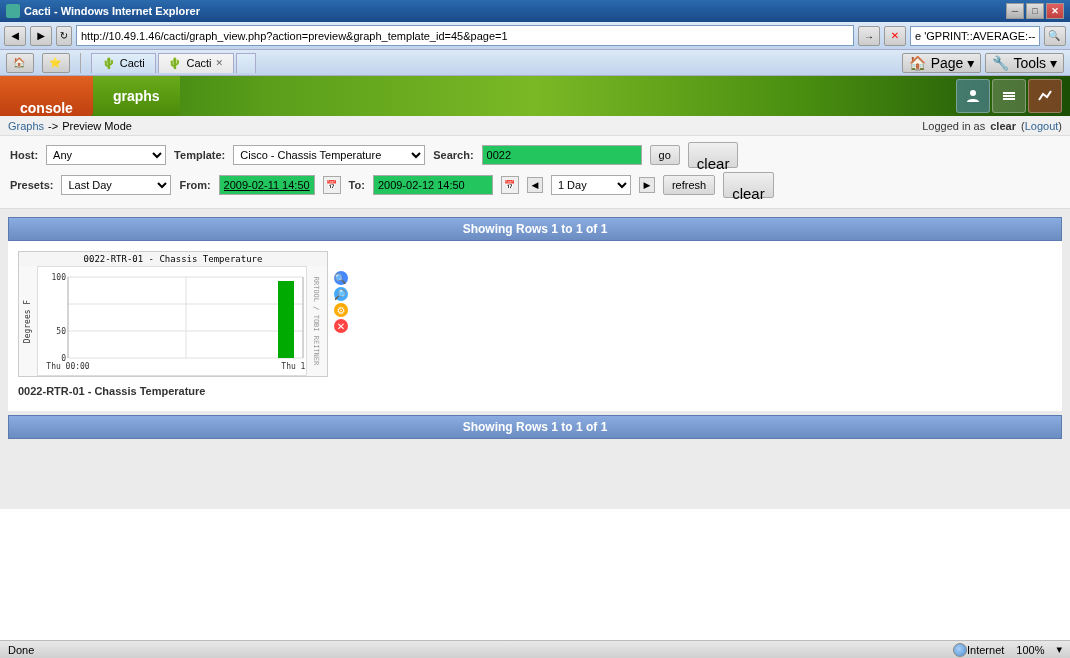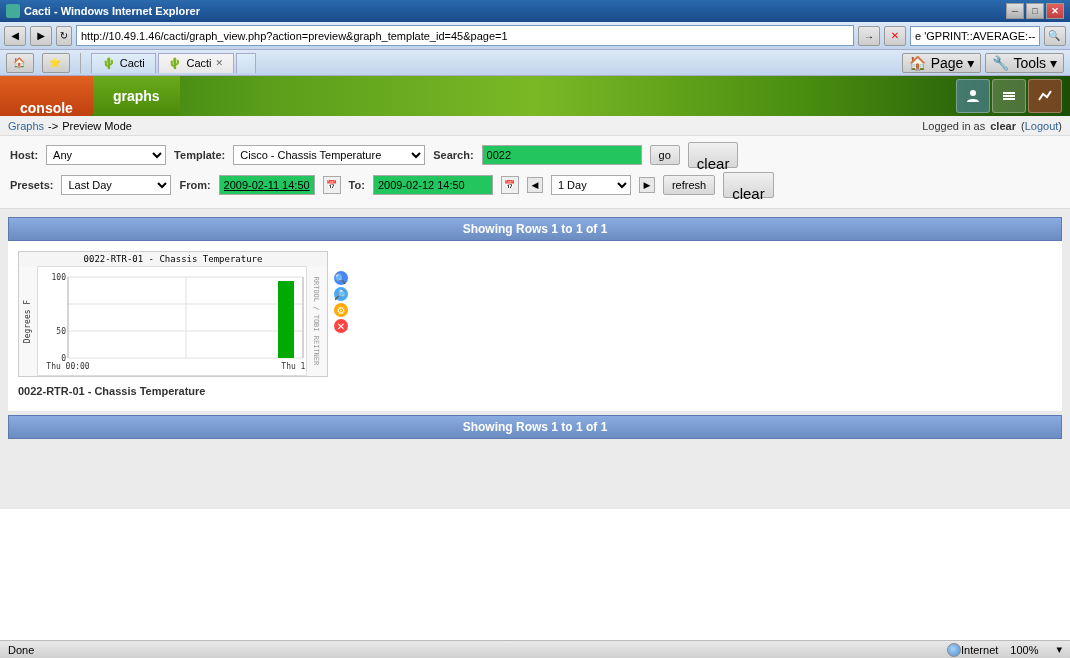--- a/index.html
+++ b/index.html
@@ -176,21 +176,21 @@
       background: linear-gradient(to bottom, #e8e8e8, #d0d0d0);
       border-top: 1px solid #bbb;
       display: flex;
       align-items: center;
       padding: 0 8px;
       font-size: 11px;
       gap: 8px;
     }
     .status-zone { margin-left: auto; display: flex; align-items: center; }
     .status-globe { width: 14px; height: 14px; border: 1px solid #888; border-radius: 50%; background: radial-gradient(circle at 40% 40%, #a8d0f8, #5090d0); }
-    .zoom-area { display: flex; align-items: center; gap: 18px; margin-left: 4px; }
+    .zoom-area { display: flex; align-items: center; gap: 12px; margin-left: 4px; }
   </style>
 </head>
 <body>
 
 <div class="window-titlebar">
   <div class="title-icon"></div>
   <span>Cacti - Windows Internet Explorer</span>
   <div class="window-controls">
     <div class="window-btn">─</div>
     <div class="window-btn">□</div>

